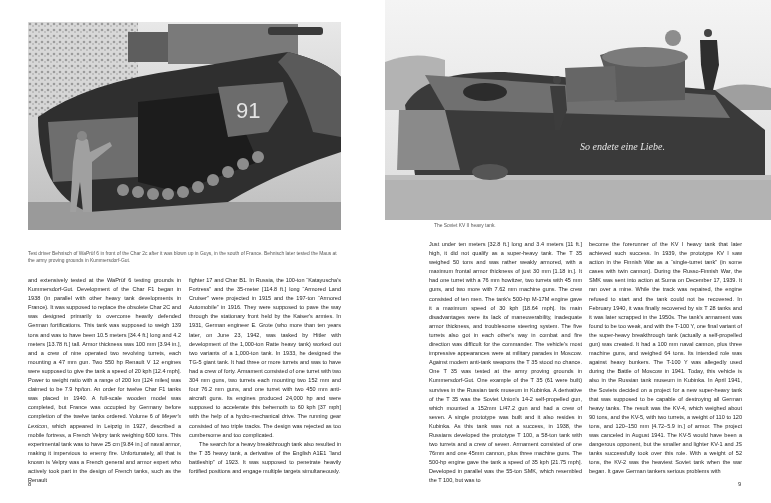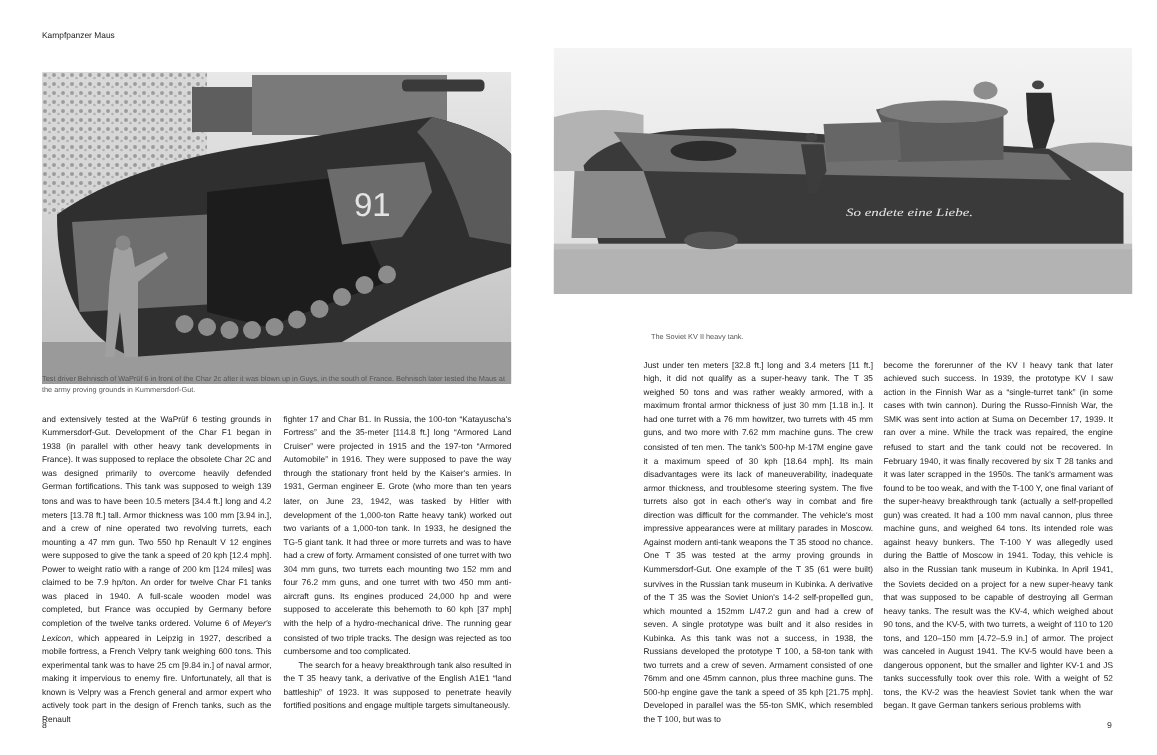--- a/index.html
+++ b/index.html
@@ -1,21 +1,21 @@
 <!DOCTYPE html>
 <html><head>
   <meta charset="utf-8">
   <style>
     html, body { margin: 0; padding: 0; background: #ffffff; }
     body { width: 771px; height: 503px; position: relative; overflow: hidden; font-family: "Liberation Sans", sans-serif; color: #1e1e1e; }
     .running-head { position: absolute; left: 28px; top: 21px; font-size: 5.6px; color: #222; }
     .photo { position: absolute; overflow: hidden; }
     .photo svg { display: block; width: 100%; height: 100%; }
-    #photo-left { left: 28px; top: 48px; width: 313px; height: 208px; }
-    #photo-right { left: 369px; top: 0px; width: 386px; height: 164px; margin-top: 32px; }
+    #photo-left { left: 28px; top: 22px; width: 313px; height: 208px; }
+    #photo-right { left: 385px; top: 0px; width: 386px; height: 220px; }
     .caption { position: absolute; font-size: 4.9px; line-height: 6.6px; color: #555; }
     #caption-left { left: 28px; top: 251px; width: 313px; }
     #caption-right { left: 434px; top: 223px; width: 200px; }
     .col { position: absolute; font-size: 5.55px; line-height: 9.1px; text-align: justify; color: #1d1d1d; }
     .col p { margin: 0; }
     .col p.indent { text-indent: 10px; }
     #col-1 { left: 28px; top: 276px; width: 153px; }
     #col-2 { left: 189px; top: 276px; width: 152px; }
     #col-3 { left: 429px; top: 240px; width: 153px; }
     #col-4 { left: 589px; top: 240px; width: 153px; }

